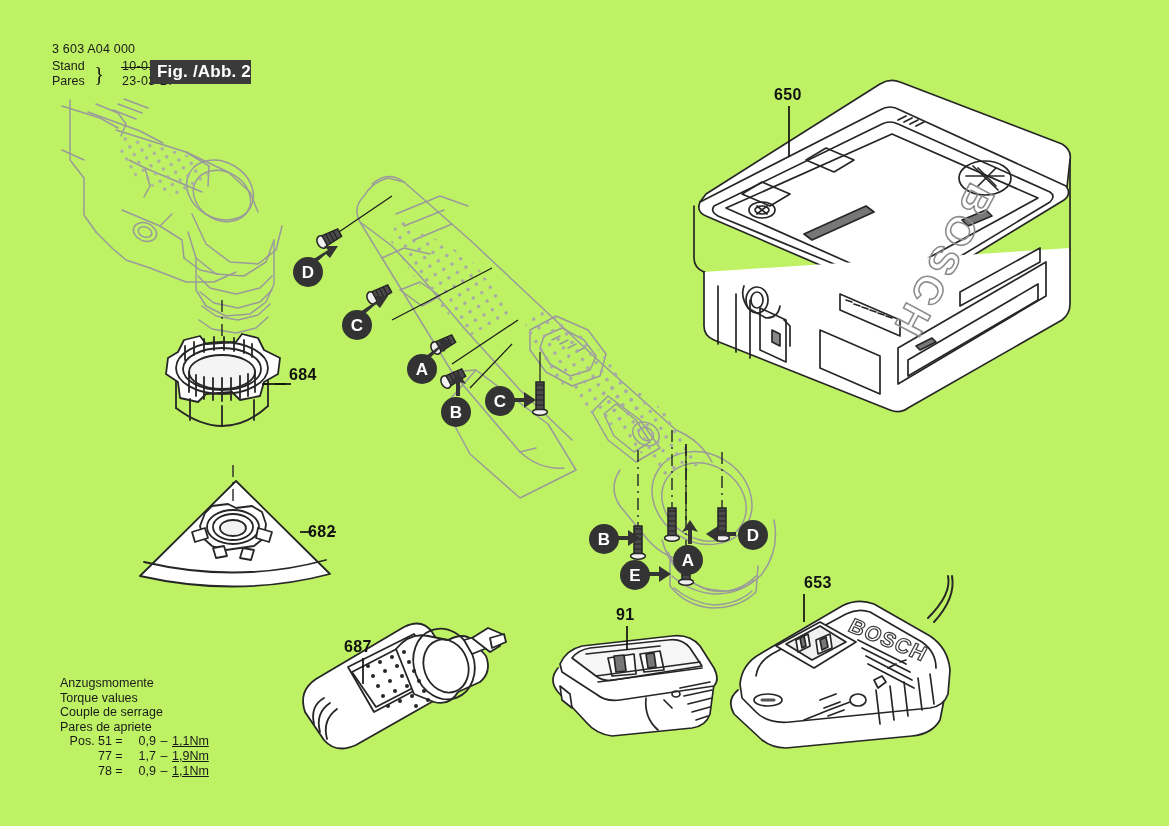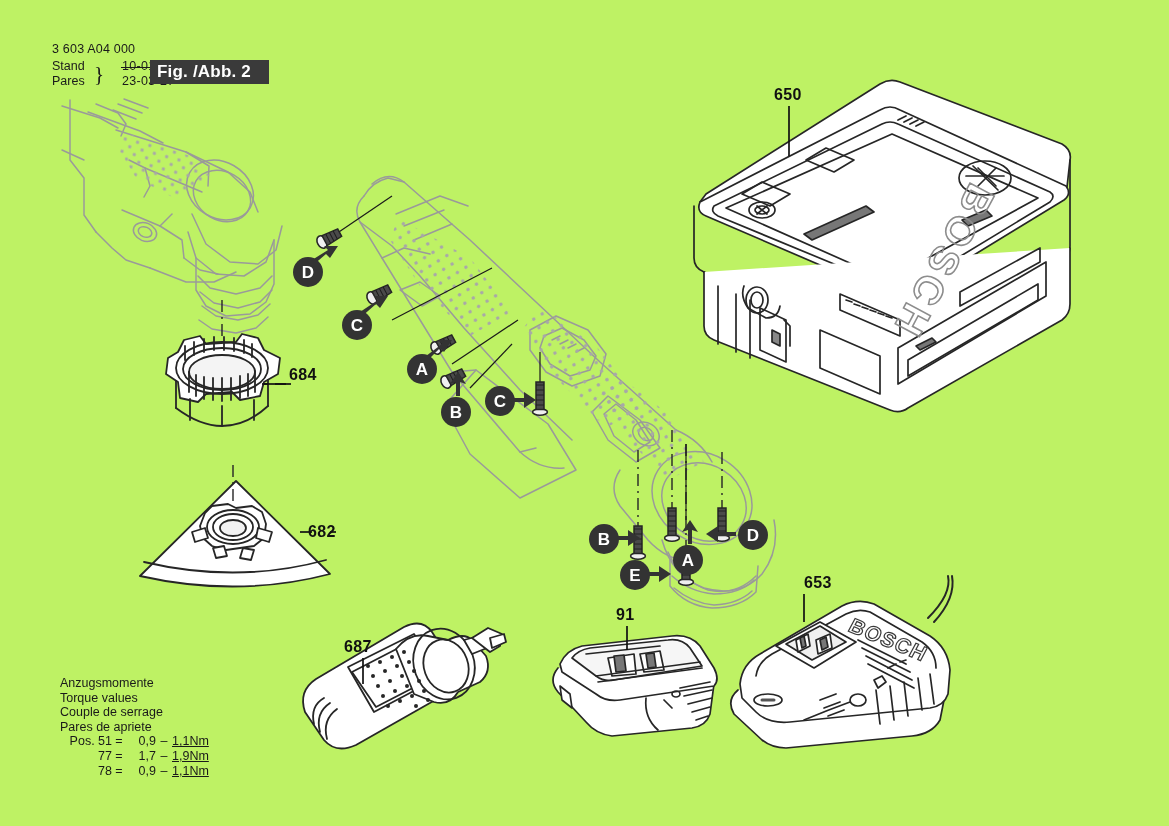--- a/index.html
+++ b/index.html
@@ -57,21 +57,21 @@
     border-top: 1.4px solid #1a1a1a;
   }
   .fig-badge {
     position: absolute;
     left: 150px;
     top: 60px;
     background: #3a3a3a;
     color: #ffffff;
     font-size: 17px;
     font-weight: bold;
-    padding: 3px 18px 4px 7px;
+    padding: 3px 0 4px 7px;
     letter-spacing: .2px;
     line-height: 1;
   }
   
   .torque {
     position: absolute;
     left: 60px;
     top: 676px;
     font-size: 12.5px;
     color: #1a1a1a;

